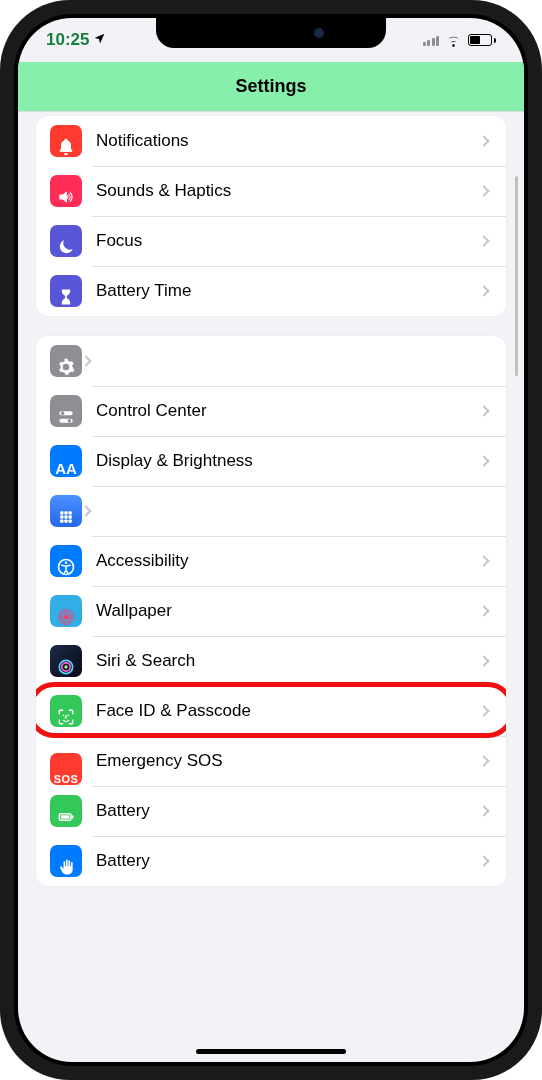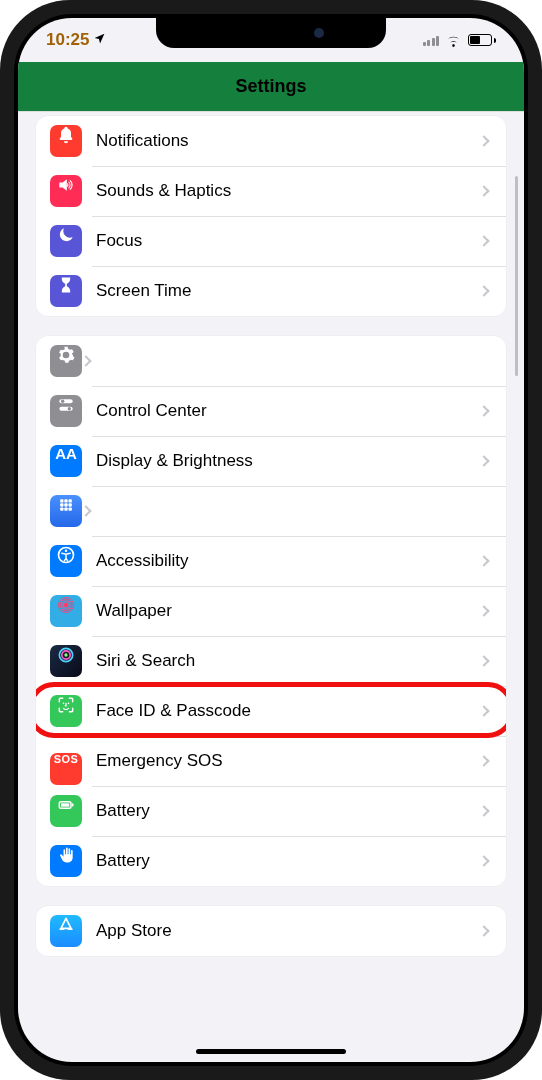--- a/index.html
+++ b/index.html
@@ -20,54 +20,54 @@
     position: absolute; top: 0; left: 50%; transform: translateX(-50%);
     width: 230px; height: 30px; background: #000;
     border-bottom-left-radius: 18px; border-bottom-right-radius: 18px; z-index: 100;
   }
   .notch::after{
     content:""; position:absolute; right:62px; top:10px; width:10px; height:10px; border-radius:50%; background:#1a2a44;
   }
   
   .status-bar {
     height: 44px; display:flex; justify-content:space-between; align-items:center;
-    padding: 0 28px; font-size: 17px; font-weight:600; color:#a16207;
+    padding: 0 28px; font-size: 17px; font-weight:600; color:#15803d;
   }
   .status-left { display:flex; align-items:center; gap:4px; }
   .status-right { display:flex; align-items:center; gap:6px; }
   .cell-bars { display:flex; align-items:flex-end; gap:1.5px; height:12px; }
   .cell-bars span { width:3px; background:#8e8e93; border-radius:1px; }
   .cell-bars span:nth-child(1){height:4px;}
   .cell-bars span:nth-child(2){height:6px;}
   .cell-bars span:nth-child(3){height:8px;}
   .cell-bars span:nth-child(4){height:10px;}
   .wifi-icon svg { width:17px; height:13px; display:block; }
   .battery { display:flex; align-items:center; gap:2px; }
   .battery-body { width:24px; height:12px; border:1.5px solid #000; border-radius:3px; position:relative; }
   .battery-fill { position:absolute; left:1px; top:1px; bottom:1px; width:45%; background:#000; border-radius:1px; }
   .battery-cap { width:2px; height:5px; background:#000; border-radius:0 2px 2px 0; }
   
-  .nav-header { height:50px; display:flex; align-items:center; justify-content:center; background:#15803d; border-bottom:0.5px solid #ddd; }
+  .nav-header { height:50px; display:flex; align-items:center; justify-content:center; background:#86efac; border-bottom:0.5px solid #ddd; }
   .nav-title { font-size:18px; font-weight:600; }
   
   .content { position:absolute; top:94px; bottom:0; left:0; right:0; overflow:hidden; }
   .scroll-indicator { position:absolute; right:6px; top:64px; width:3px; height:200px; background:#bfbfbf; border-radius:2px; z-index:10;}
   .group {
     margin: 20px 18px 0 18px; background:#fff; border-radius:12px; overflow:hidden;
     box-shadow: 0 0 0 0.5px rgba(0,0,0,0.04);
   }
   .group.first { margin-top: 4px; }
   .row {
     display:flex; align-items:center; height:50px; padding-left:14px; position:relative;
   }
   .row + .row::before {
     content:""; position:absolute; left:56px; right:0; top:0; height:0.5px; background:#e0e0e3;
   }
   .row-icon {
-    width:32px; height:32px; border-radius:7px; flex-shrink:0; display:flex; align-items:flex-start; justify-content:center;
+    width:32px; height:32px; border-radius:7px; flex-shrink:0; display:flex; align-items:flex-end; justify-content:center;
     color:#fff; font-size:18px; font-weight:600;
   }
   .row-label { flex:1; padding-left:14px; font-size:17px; color:#000; }
   .chev { width:8px; height:8px; border-right:2px solid #c7c7cc; border-top:2px solid #c7c7cc; transform:rotate(45deg); margin-right:18px; }
   .highlight-ring {
     position:absolute; border:5px solid #f01010; border-radius:26px; z-index:20; pointer-events:none;
   }
   
   .home-indicator { position:absolute; bottom:8px; left:50%; transform:translateX(-50%); width:150px; height:5px; background:#000; border-radius:3px; z-index:50;}
   
@@ -154,21 +154,21 @@
             </div>
             <span class="row-label">Focus</span>
             <span class="chev"></span>
           </div>
           <div class="row">
             <div class="row-icon bg-indigo">
               <svg viewBox="0 0 24 24">
                   <path fill="#fff" d="M7 3h10v2c0 2.5-2 4.5-4 5.5v3c2 1 4 3 4 5.5v2H7v-2c0-2.5 2-4.5 4-5.5v-3C9 9.5 7 7.5 7 5V3z"></path>
                 </svg>
             </div>
-            <span class="row-label">Screen Time</span>
+            <span class="row-label">Battery Time</span>
             <span class="chev"></span>
           </div>
         </div>
 
         <div class="group" style="position:relative;">
           <div class="row">
             <div class="row-icon bg-gray">
               <svg viewBox="0 0 24 24">
                   <path fill="#fff" d="M12 8a4 4 0 1 0 0 8 4 4 0 0 0 0-8zm8.4 4c0 .5 0 1-.1 1.4l2 1.6-2 3.4-2.4-.8c-.8.6-1.6 1-2.5 1.3l-.4 2.5h-4l-.4-2.5c-.9-.3-1.7-.7-2.5-1.3l-2.4.8-2-3.4 2-1.6c-.1-.4-.1-.9-.1-1.4s0-1 .1-1.4l-2-1.6 2-3.4 2.4.8c.8-.6 1.6-1 2.5-1.3L10 2h4l.4 2.5c.9.3 1.7.7 2.5 1.3l2.4-.8 2 3.4-2 1.6c.1.4.1.9.1 1.4z"></path>
                 </svg>
@@ -282,32 +282,19 @@
                   <path fill="#fff" d="M13 3a1 1 0 0 1 1 1v7h1V5a1 1 0 0 1 2 0v6h1V7a1 1 0 0 1 2 0v8c0 3-2 6-6 6h-1c-3 0-5-2-6-4l-2-4a1.2 1.2 0 0 1 2-1.3L9 14V6a1 1 0 0 1 2 0v5h1V4a1 1 0 0 1 1-1z"></path>
                 </svg>
             </div>
             <span class="row-label">Battery</span>
             <span class="chev"></span>
           </div>
 
           <div class="highlight-ring" style="left:-8px; right:-8px; top:346px; height:56px;"></div>
         </div>
 
-        <div class="group">
-          <div class="row">
-            <div class="row-icon" style="background:linear-gradient(#20baff,#1a8cff);">
-              <svg viewBox="0 0 24 24">
-                  <path d="M12 4l6 12H6L12 4z" fill="none" stroke="#fff" stroke-width="2" stroke-linecap="round" stroke-linejoin="round"></path>
-                  <line x1="5" y1="17" x2="9" y2="17" stroke="#fff" stroke-width="2" stroke-linecap="round"></line>
-                  <line x1="15" y1="17" x2="19" y2="17" stroke="#fff" stroke-width="2" stroke-linecap="round"></line>
-                </svg>
-            </div>
-            <span class="row-label">App Store</span>
-            <span class="chev"></span>
-          </div>
-        </div>
 
       </div>
 
       <div class="home-indicator"></div>
     </div>
   </div>
 </div>
 
 </body></html>

